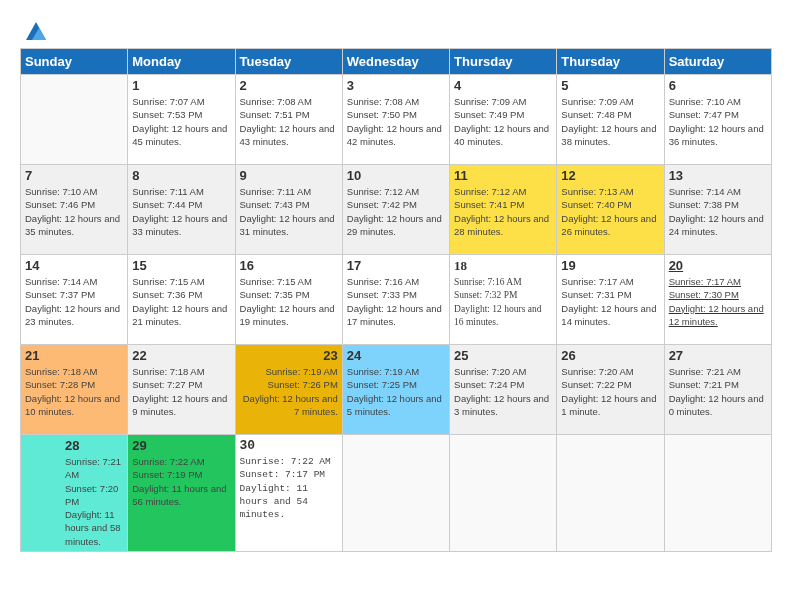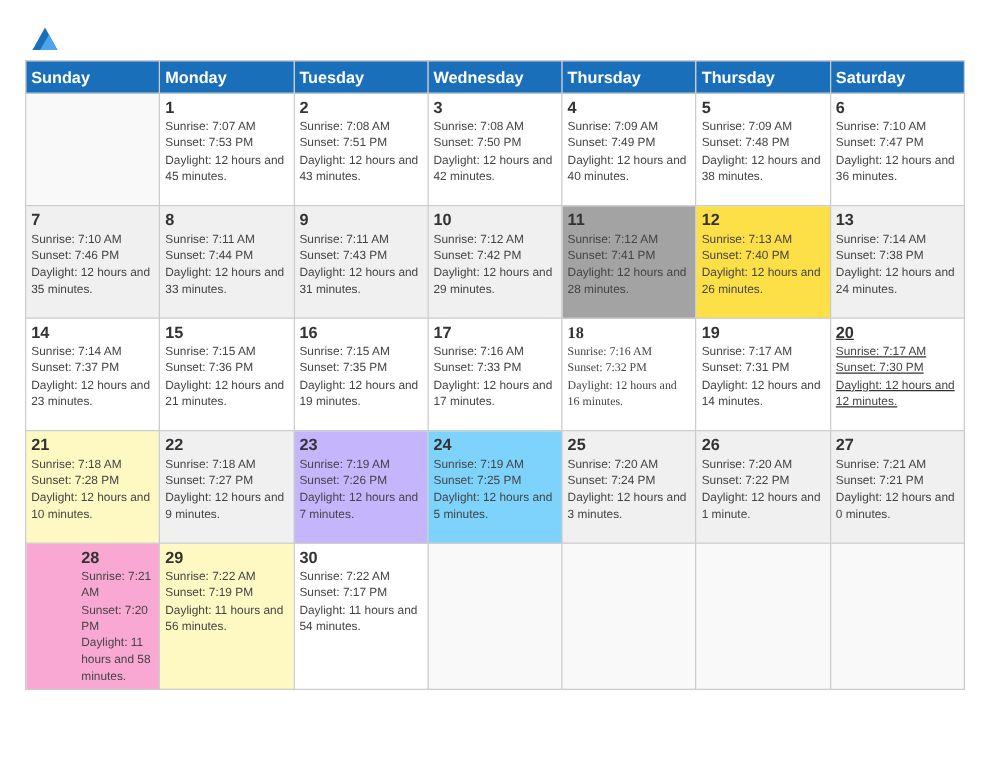--- a/index.html
+++ b/index.html
@@ -154,21 +154,21 @@
         <span class="day-info">Sunrise: 7:11 AM<br>Sunset: 7:44 PM<br>Daylight: 12 hours and 33 minutes.</span>
       </td>
         <td style="background-color: rgb(240, 240, 240);">
         <span class="day-num">9</span>
         <span class="day-info">Sunrise: 7:11 AM<br>Sunset: 7:43 PM<br>Daylight: 12 hours and 31 minutes.</span>
       </td>
         <td style="background-color: rgb(240, 240, 240); margin-left: 24px;">
         <span class="day-num">10</span>
         <span class="day-info">Sunrise: 7:12 AM<br>Sunset: 7:42 PM<br>Daylight: 12 hours and 29 minutes.</span>
       </td>
-        <td style="background-color: #a3a3a3; margin-left: 28px;">
+        <td style="background-color: #fde047; margin-left: 28px;">
         <span class="day-num">11</span>
         <span class="day-info">Sunrise: 7:12 AM<br>Sunset: 7:41 PM<br>Daylight: 12 hours and 28 minutes.</span>
       </td>
         <td style="background-color: #fde047; margin-top: 26px;">
         <span class="day-num">12</span>
         <span class="day-info">Sunrise: 7:13 AM<br>Sunset: 7:40 PM<br>Daylight: 12 hours and 26 minutes.</span>
       </td>
         <td style="background-color: rgb(240, 240, 240);">
         <span class="day-num">13</span>
         <span class="day-info">Sunrise: 7:14 AM<br>Sunset: 7:38 PM<br>Daylight: 12 hours and 24 minutes.</span>
@@ -198,29 +198,29 @@
         <td style="background-color: rgb(255, 255, 255);">
         <span class="day-num">19</span>
         <span class="day-info">Sunrise: 7:17 AM<br>Sunset: 7:31 PM<br>Daylight: 12 hours and 14 minutes.</span>
       </td>
         <td style="background-color: rgb(255, 255, 255); text-decoration: underline;">
         <span class="day-num">20</span>
         <span class="day-info">Sunrise: 7:17 AM<br>Sunset: 7:30 PM<br>Daylight: 12 hours and 12 minutes.</span>
       </td>
       </tr>
       <tr>
-        <td style="background-color: #fef9c3; margin-top: 26px;">
+        <td style="background-color: #fdba74; margin-top: 26px;">
         <span class="day-num">21</span>
         <span class="day-info">Sunrise: 7:18 AM<br>Sunset: 7:28 PM<br>Daylight: 12 hours and 10 minutes.</span>
       </td>
         <td style="background-color: rgb(240, 240, 240);">
         <span class="day-num">22</span>
         <span class="day-info">Sunrise: 7:18 AM<br>Sunset: 7:27 PM<br>Daylight: 12 hours and 9 minutes.</span>
       </td>
-        <td style="background-color: #c4b5fd;">
+        <td style="background-color: #eab308; text-align: right;">
         <span class="day-num">23</span>
         <span class="day-info">Sunrise: 7:19 AM<br>Sunset: 7:26 PM<br>Daylight: 12 hours and 7 minutes.</span>
       </td>
         <td style="background-color: #7dd3fc;">
         <span class="day-num">24</span>
         <span class="day-info">Sunrise: 7:19 AM<br>Sunset: 7:25 PM<br>Daylight: 12 hours and 5 minutes.</span>
       </td>
         <td style="background-color: rgb(240, 240, 240);">
         <span class="day-num">25</span>
         <span class="day-info">Sunrise: 7:20 AM<br>Sunset: 7:24 PM<br>Daylight: 12 hours and 3 minutes.</span>
@@ -228,29 +228,29 @@
         <td style="background-color: rgb(240, 240, 240);">
         <span class="day-num">26</span>
         <span class="day-info">Sunrise: 7:20 AM<br>Sunset: 7:22 PM<br>Daylight: 12 hours and 1 minute.</span>
       </td>
         <td style="background-color: rgb(240, 240, 240);">
         <span class="day-num">27</span>
         <span class="day-info">Sunrise: 7:21 AM<br>Sunset: 7:21 PM<br>Daylight: 12 hours and 0 minutes.</span>
       </td>
       </tr>
       <tr>
-        <td style="background-color: #f9a8d4; padding-left: 44px;">
+        <td style="background-color: #5eead4; padding-left: 44px;">
         <span class="day-num">28</span>
         <span class="day-info">Sunrise: 7:21 AM<br>Sunset: 7:20 PM<br>Daylight: 11 hours and 58 minutes.</span>
       </td>
-        <td style="background-color: #fef9c3;">
+        <td style="background-color: #22c55e;">
         <span class="day-num">29</span>
         <span class="day-info">Sunrise: 7:22 AM<br>Sunset: 7:19 PM<br>Daylight: 11 hours and 56 minutes.</span>
       </td>
-        <td style="background-color: rgb(255, 255, 255);">
+        <td style="background-color: rgb(255, 255, 255); font-family: Liberation Mono, monospace;">
         <span class="day-num">30</span>
         <span class="day-info">Sunrise: 7:22 AM<br>Sunset: 7:17 PM<br>Daylight: 11 hours and 54 minutes.</span>
       </td>
         <td class="empty" style="background-color: rgb(249, 249, 249);"></td>
         <td class="empty" style="background-color: rgb(249, 249, 249);"></td>
         <td class="empty" style="background-color: rgb(249, 249, 249);"></td>
         <td class="empty" style="background-color: rgb(249, 249, 249);"></td>
       </tr>
     </tbody>
 </table>

